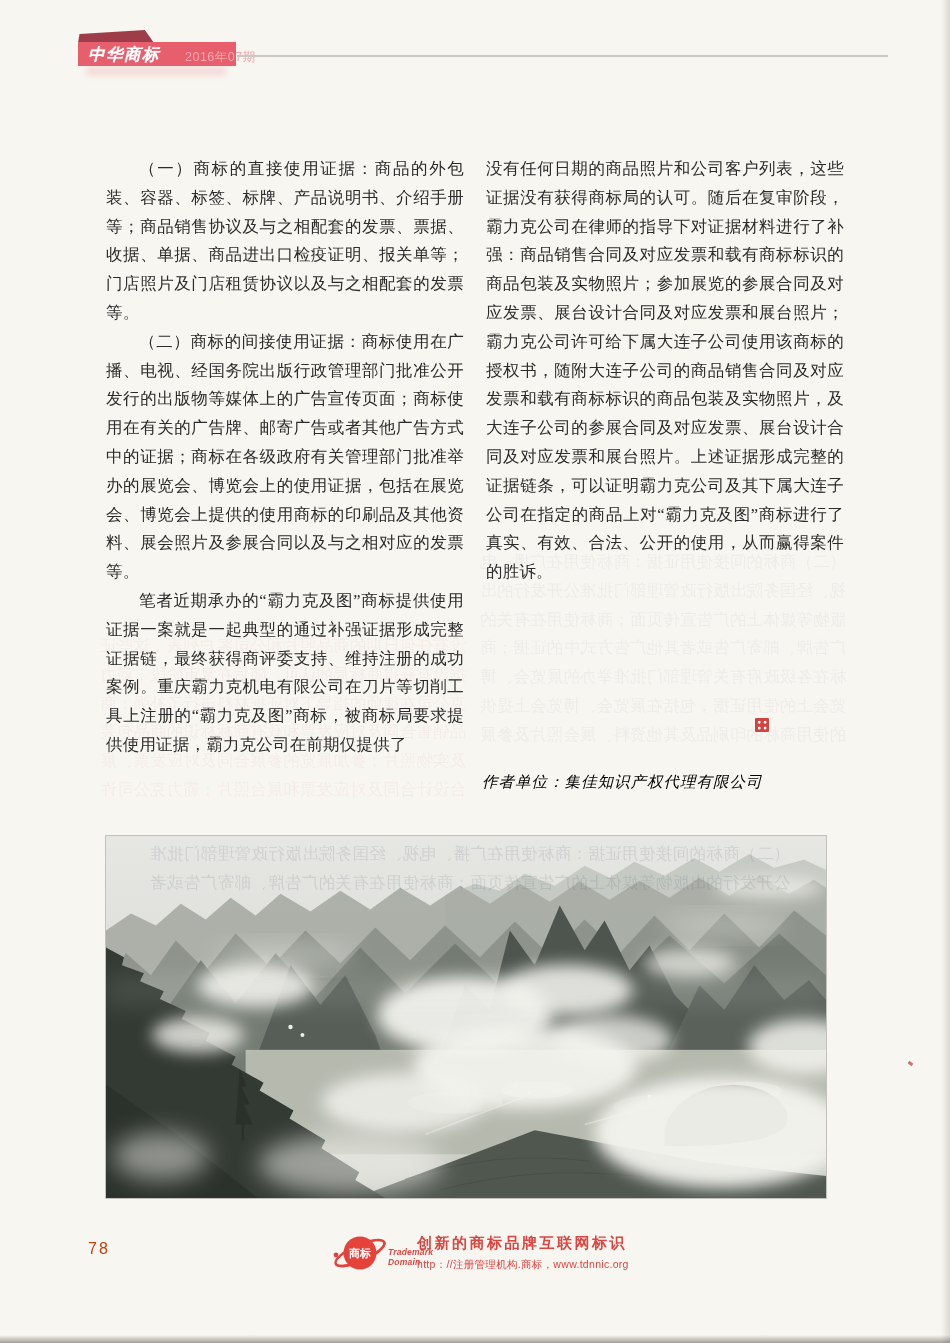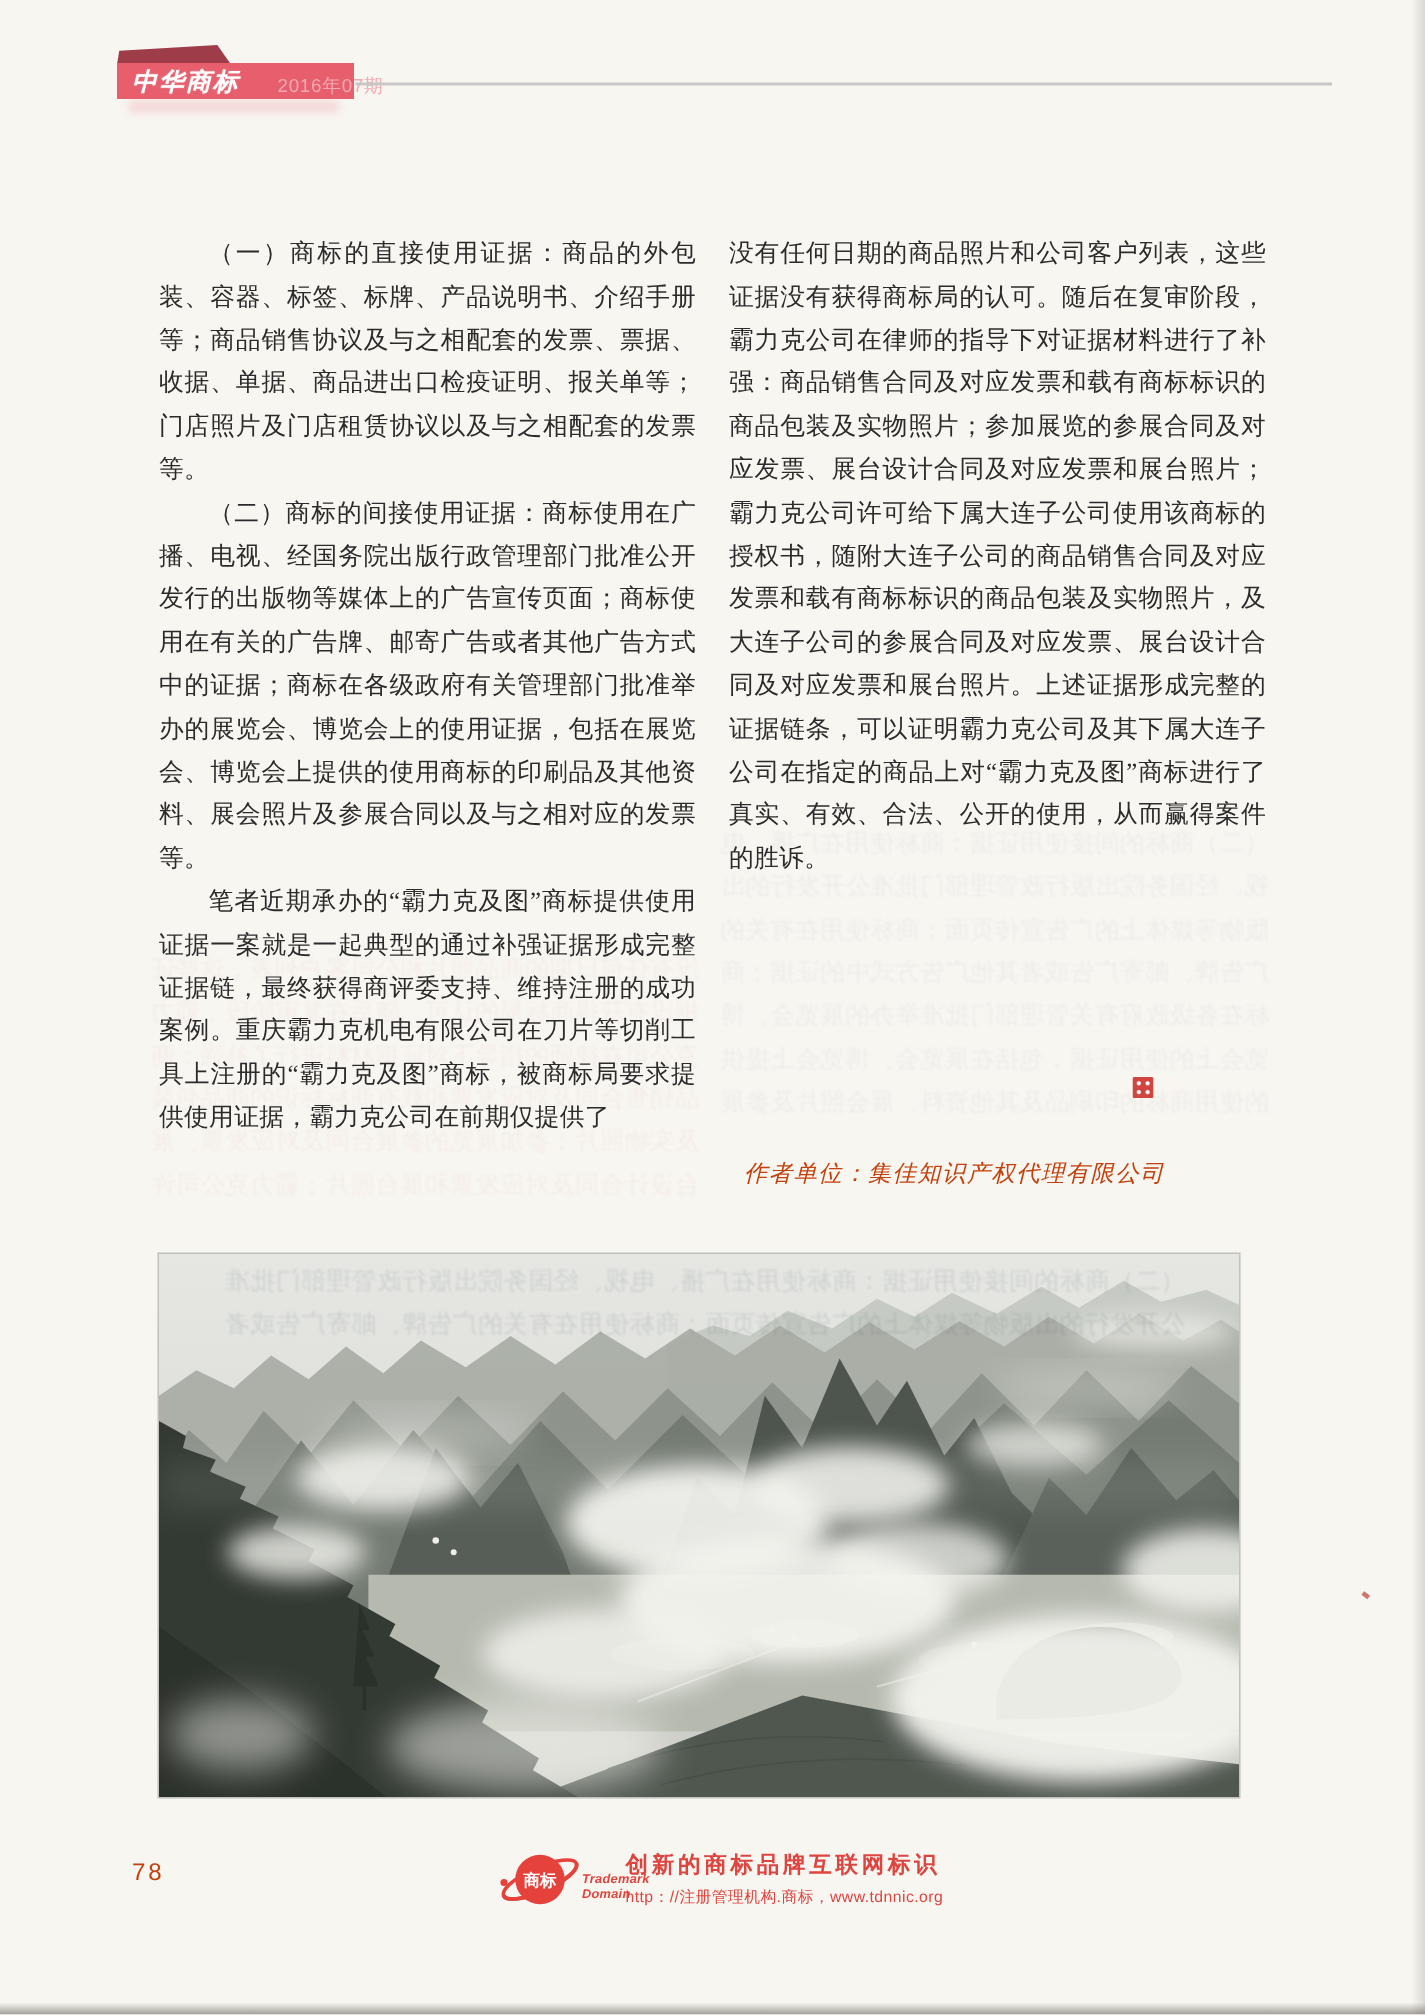--- a/index.html
+++ b/index.html
@@ -39,22 +39,22 @@
   .col{
     position:absolute;width:358px;color:#2b2b2b;
     font-size:16.5px;line-height:28.8px;text-align:justify;
     letter-spacing:.2px;
   }
   .col p{margin:0;text-indent:2em;}
   .col p.no-indent{text-indent:0;}
   .col-left{left:106px;top:155px;}
   .col-right{left:486px;top:155px;}
   .author-line{
-    position:absolute;left:476px;top:772px;width:358px;
-    font-size:15.5px;color:#c2410c;letter-spacing:1px;
+    position:absolute;left:462px;top:772px;width:358px;
+    font-size:15.5px;color:#000000;letter-spacing:1px;
     padding-left:20px;box-sizing:border-box;font-style:italic;font-family:Liberation Serif, serif;
   }
   .end-seal{
     position:absolute;left:755px;top:718px;width:14px;height:14px;
     background:
       radial-gradient(circle at 30% 30%, rgba(255,255,255,.95) 1px, transparent 1.8px),
       radial-gradient(circle at 72% 30%, rgba(255,255,255,.95) 1px, transparent 1.8px),
       radial-gradient(circle at 30% 72%, rgba(255,255,255,.95) 1px, transparent 1.8px),
       radial-gradient(circle at 72% 72%, rgba(255,255,255,.95) 1px, transparent 1.8px),
       #d0453f;

